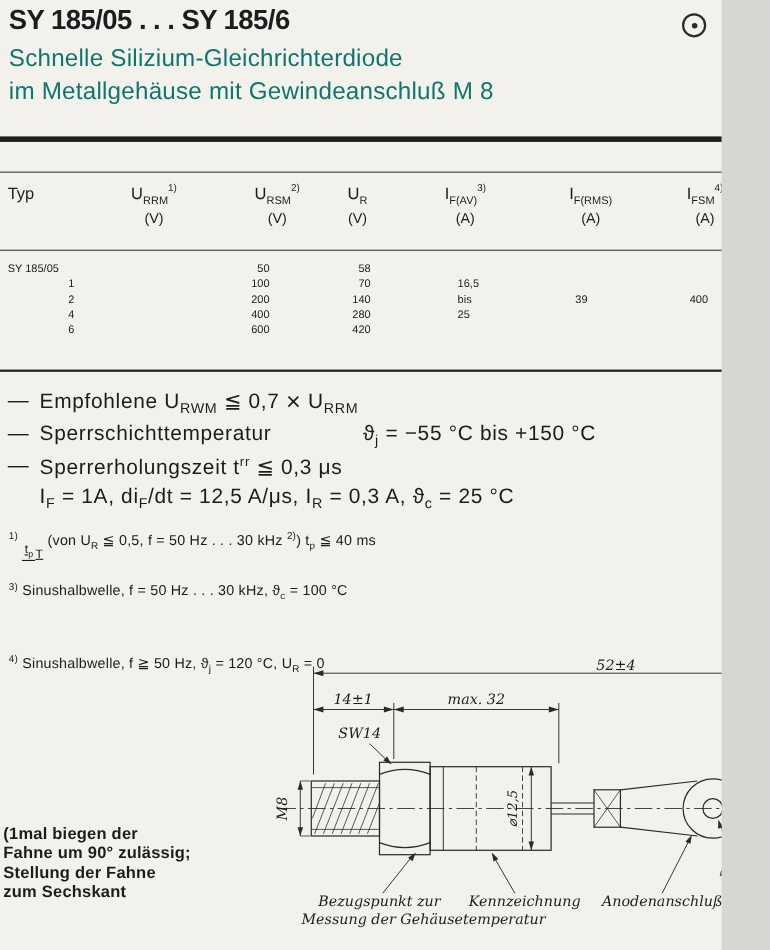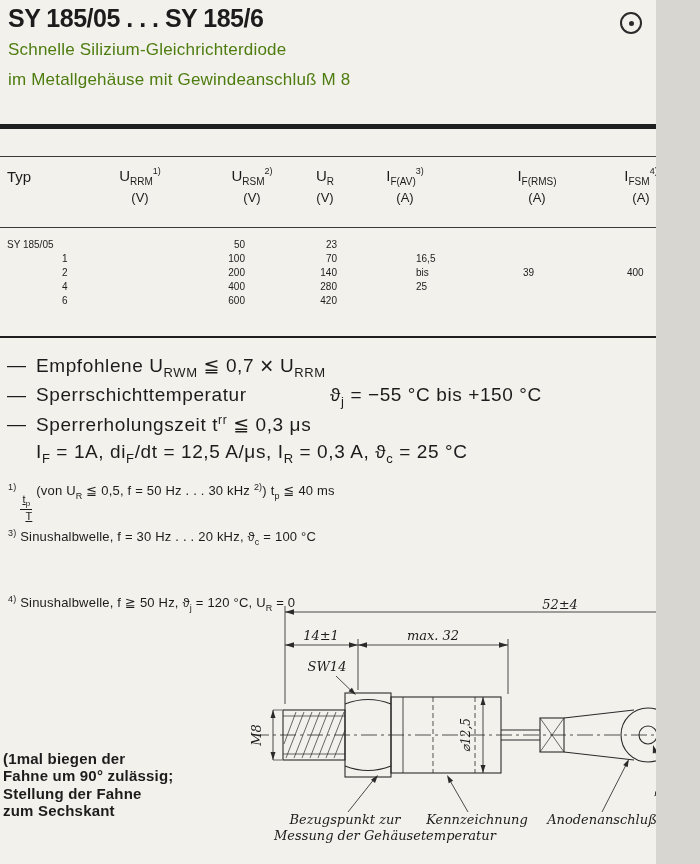--- a/index.html
+++ b/index.html
@@ -4,36 +4,36 @@
 <style>
   html,body{margin:0;padding:0;background:#d8d6d0;}
   #page{position:relative;width:656px;height:864px;background:#f3f1ec;color:#1c1c1c;
         font-family:"Liberation Sans","DejaVu Sans",sans-serif;overflow:hidden;}
 
   
   .title{position:absolute;left:8px;top:4px;font-size:25px;font-weight:700;letter-spacing:-0.5px;margin:0;}
   .logo{position:absolute;right:14px;top:12px;width:18px;height:18px;border:2px solid #2a2a2a;
         border-radius:50%;display:flex;align-items:center;justify-content:center;}
   .logo .dot{width:5px;height:5px;background:#2a2a2a;border-radius:50%;}
-  .subtitle{position:absolute;left:8px;font-size:17px;color:#4d7c0f;letter-spacing:0.2px;white-space:nowrap;}
+  .subtitle{position:absolute;left:8px;font-size:22px;color:#0f766e;letter-spacing:0.2px;white-space:nowrap;}
   .s1{top:40px;} .s2{top:70px;}
 
   
   .rule{position:absolute;left:0;width:700px;background:#1f1f1f;}
   .thick{top:124px;height:5px;}
   .r1{top:156px;height:1px;background:#3a3a3a;}
   .r2{top:227px;height:1px;background:#3a3a3a;}
   .r3{top:336px;height:2px;}
 
   
   .typ-h{position:absolute;left:7px;top:168px;font-size:15px;}
   .th{position:absolute;top:166px;width:90px;text-align:center;font-size:15px;}
   .th sub{font-size:10px;} .th sup{font-size:9px;vertical-align:7px;}
   .th .unit{font-size:13px;margin-top:3px;}
-  .th1{left:95px;} .th2{left:207px;} .th3{left:280px;} .th4{left:360px;} .th5{left:492px;} .th6{left:596px;}
+  .th1{left:95px;} .th2{left:207px;} .th3{left:280px;} .th4{left:378px;} .th5{left:492px;} .th6{left:596px;}
   .row{position:absolute;left:0;width:700px;height:14px;font-size:10px;}
   .row span{position:absolute;white-space:nowrap;}
   .row .t{left:7px;} .row .t.subtyp{left:62px;}
   .row .c1{left:185px;width:60px;text-align:right;}
   .row .c2{left:282px;width:55px;text-align:right;}
   .row .c3{left:416px;width:50px;}
   .row .c4{left:523px;width:30px;}
   .row .c5{left:627px;width:40px;}
   .row0{top:239px;} .row1{top:253px;} .row2{top:267px;} .row3{top:281px;} .row4{top:295px;}
 
@@ -43,21 +43,21 @@
   .note .body{position:absolute;left:36px;}
   .note .body2{position:absolute;left:330px;}
   .note sub{font-size:13px;} .note sup{font-size:12px;}
   .note .x{font-size:23px;line-height:1;vertical-align:-2px;}
   .n1{top:354px;} .n2{top:384px;} .n3{top:413px;} .n4{top:441px;}
 
   
   .fn{position:absolute;left:8px;font-size:13px;letter-spacing:0.2px;white-space:nowrap;}
   .fn sup{font-size:9px;} .fn sub{font-size:9px;}
   .fn1{top:482px;} .fn3{top:528px;} .fn4{top:558px;margin-top:36px;}
-  .frac{display:inline-flex;flex-direction:column;align-items:flex-end;font-size:11px;line-height:1.1;
+  .frac{display:inline-flex;flex-direction:row;align-items:flex-end;font-size:11px;line-height:1.1;
         vertical-align:-8px;margin:0 4px;text-decoration:underline;}
   .frac .top{border-bottom:1px solid #1c1c1c;padding:0 2px;}
   .frac sub{font-size:8px;}
 
   
   .bend{position:absolute;left:3px;top:750px;font-size:15px;font-weight:700;line-height:17.4px;
         letter-spacing:0.2px;}
 
   
   .drawing{position:absolute;left:228px;top:598px;}
@@ -111,21 +111,21 @@
     <div class="unit">(A)</div>
   </div>
   <div class="th th6">
     <div><span>I</span><sub>FSM</sub><sup>4)</sup></div>
     <div class="unit">(A)</div>
   </div>
 
   <div class="row row0">
     <span class="t">SY 185/05</span>
     <span class="c1">50</span>
-    <span class="c2">23</span>
+    <span class="c2">58</span>
     <span class="c3"></span>
     <span class="c4"></span>
     <span class="c5"></span>
   </div>
   <div class="row row1">
     <span class="t subtyp">1</span>
     <span class="c1">100</span>
     <span class="c2">70</span>
     <span class="c3">16,5</span>
     <span class="c4"></span>
@@ -173,21 +173,21 @@
     <span class="body"><span>I</span><sub>F</sub><span> = 1A, di</span><sub>F</sub><span>/dt = 12,5 A/μs, I</span><sub>R</sub><span> = 0,3 A, </span><span>ϑ</span><sub>c</sub><span> = 25 °C</span></span>
   </div>
 
   <div class="fn fn1">
     <sup>1)</sup><span class="frac">
         <span class="top"><span>t</span><sub>p</sub></span>
         <span class="bot">T</span>
       </span><span>(von U</span><sub>R</sub><span> ≦ 0,5, f = 50 Hz . . . 30 kHz </span><sup>2)</sup><span>) t</span><sub>p</sub><span> ≦ 40 ms</span>
   </div>
   <div class="fn fn3">
-    <sup>3)</sup> <span>Sinushalbwelle, f = 30 Hz . . . 20 kHz, </span><span>ϑ</span><sub>c</sub><span> = 100 °C</span>
+    <sup>3)</sup> <span>Sinushalbwelle, f = 50 Hz . . . 30 kHz, </span><span>ϑ</span><sub>c</sub><span> = 100 °C</span>
   </div>
   <div class="fn fn4">
     <sup>4)</sup> <span>Sinushalbwelle, f ≧ 50 Hz, </span><span>ϑ</span><sub>j</sub><span> = 120 °C, U</span><sub>R</sub><span> = 0</span>
   </div>
 
   <div class="bend">
     <div>(1mal biegen der</div>
     <div>Fahne um 90° zulässig;</div>
     <div>Stellung der Fahne</div>
     <div>zum Sechskant</div>

